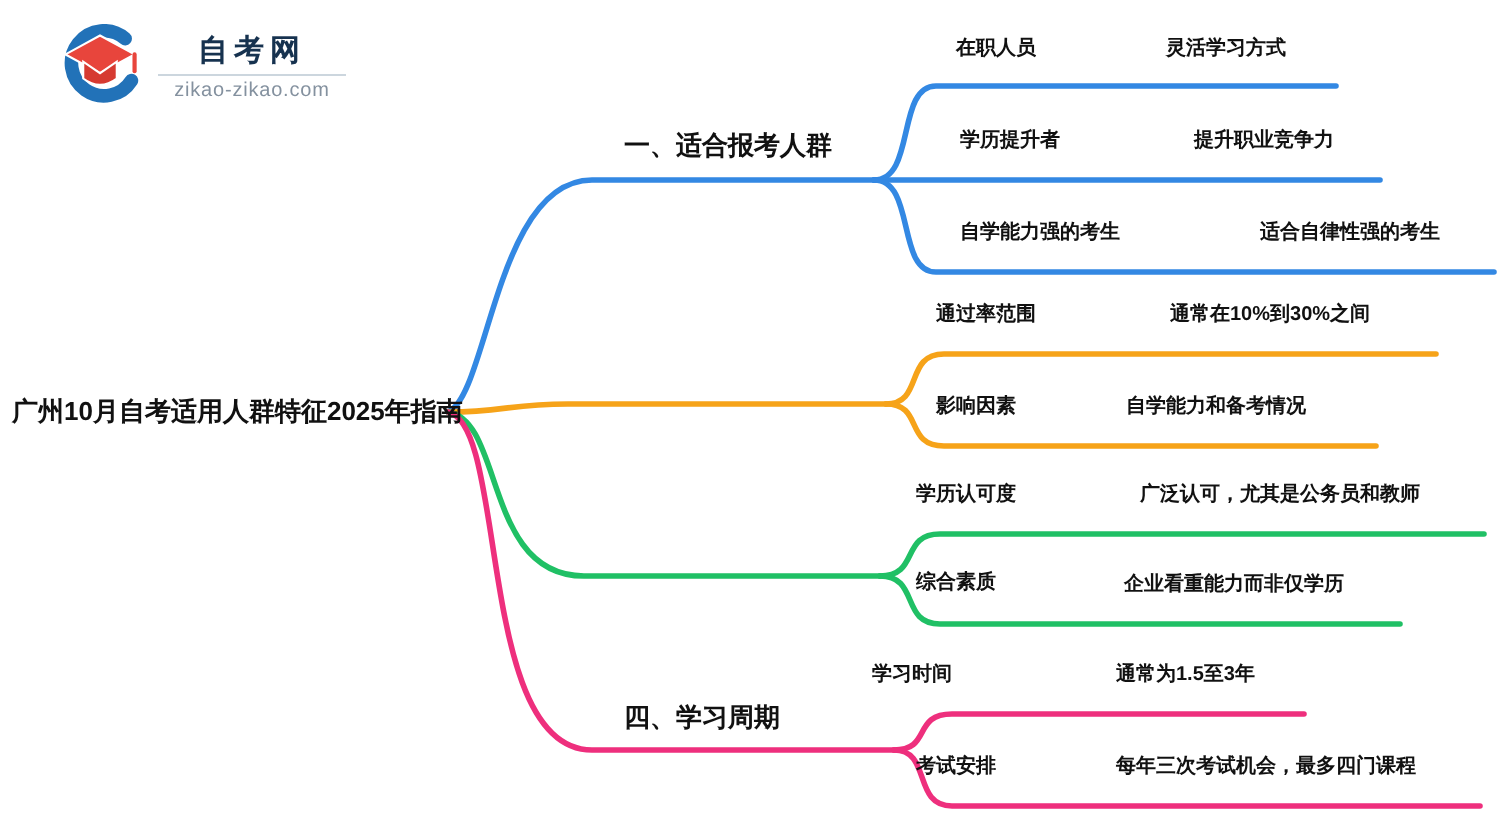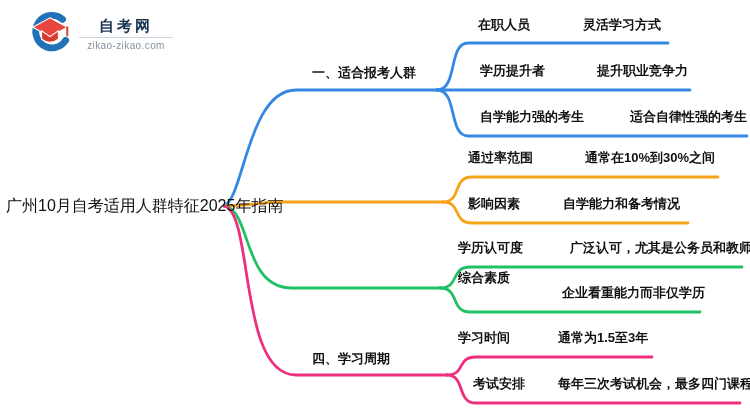--- a/index.html
+++ b/index.html
@@ -8,23 +8,23 @@
     width:750px;height:410px;
     background:#ffffff;
     overflow:hidden;
     font-family:"Liberation Sans",sans-serif;
     color:#111111;
     padding-left:20px;
   }
   .lines{position:absolute;left:0;top:0;width:750px;height:410px;}
   .lines path{fill:none;stroke-width:2.8;stroke-linecap:round;stroke-linejoin:round;}
   .node{position:absolute;white-space:nowrap;line-height:20px;}
-  .root-label{font-size:16px;font-weight:400;}
+  .root-label{font-size:13px;font-weight:700;}
   .main-label{font-size:13px;font-weight:700;}
-  .child-label,.child-detail{font-size:13px;font-weight:600;}
+  .child-label,.child-detail{font-size:10px;font-weight:600;}
   
   .logo{position:absolute;left:28px;top:12px;display:flex;align-items:center;gap:7px;}
   .logo-text{display:flex;flex-direction:column;align-items:center;}
   .logo-title{font-size:15px;font-weight:700;color:#16324f;letter-spacing:3px;line-height:19px;}
   .logo-divider{width:94px;height:1px;background:#ccd6de;margin:2px 0 2px 0;}
   .logo-domain{font-size:10px;color:#84919f;line-height:12px;letter-spacing:.4px;}
 </style>
 </head>
 <body>
 
@@ -76,21 +76,21 @@
   <div class="node child-label" style="left:480px;top:107px;">自学能力强的考生</div>
   <div class="node child-detail" style="left:630px;top:107px;">适合自律性强的考生</div>
 
   <div class="node child-label" style="left:468px;top:148px;">通过率范围</div>
   <div class="node child-detail" style="left:585px;top:148px;">通常在10%到30%之间</div>
   <div class="node child-label" style="left:468px;top:194px;">影响因素</div>
   <div class="node child-detail" style="left:563px;top:194px;">自学能力和备考情况</div>
 
   <div class="node child-label" style="left:458px;top:238px;">学历认可度</div>
   <div class="node child-detail" style="left:570px;top:238px;">广泛认可，尤其是公务员和教师</div>
-  <div class="node child-label" style="left:458px;top:268px;">综合素质</div>
+  <div class="node child-label" style="left:458px;top:283px;font-family:Liberation Mono, monospace;">综合素质</div>
   <div class="node child-detail" style="left:562px;top:283px;">企业看重能力而非仅学历</div>
 
-  <div class="node child-label" style="left:458px;top:328px;">学习时间</div>
+  <div class="node child-label" style="left:436px;top:328px;">学习时间</div>
   <div class="node child-detail" style="left:558px;top:328px;">通常为1.5至3年</div>
-  <div class="node child-label" style="left:458px;top:374px;margin-left:15px;">考试安排</div>
+  <div class="node child-label" style="left:458px;top:374px;">考试安排</div>
   <div class="node child-detail" style="left:558px;top:374px;">每年三次考试机会，最多四门课程</div>
 
 </div>
 
 </body></html>

